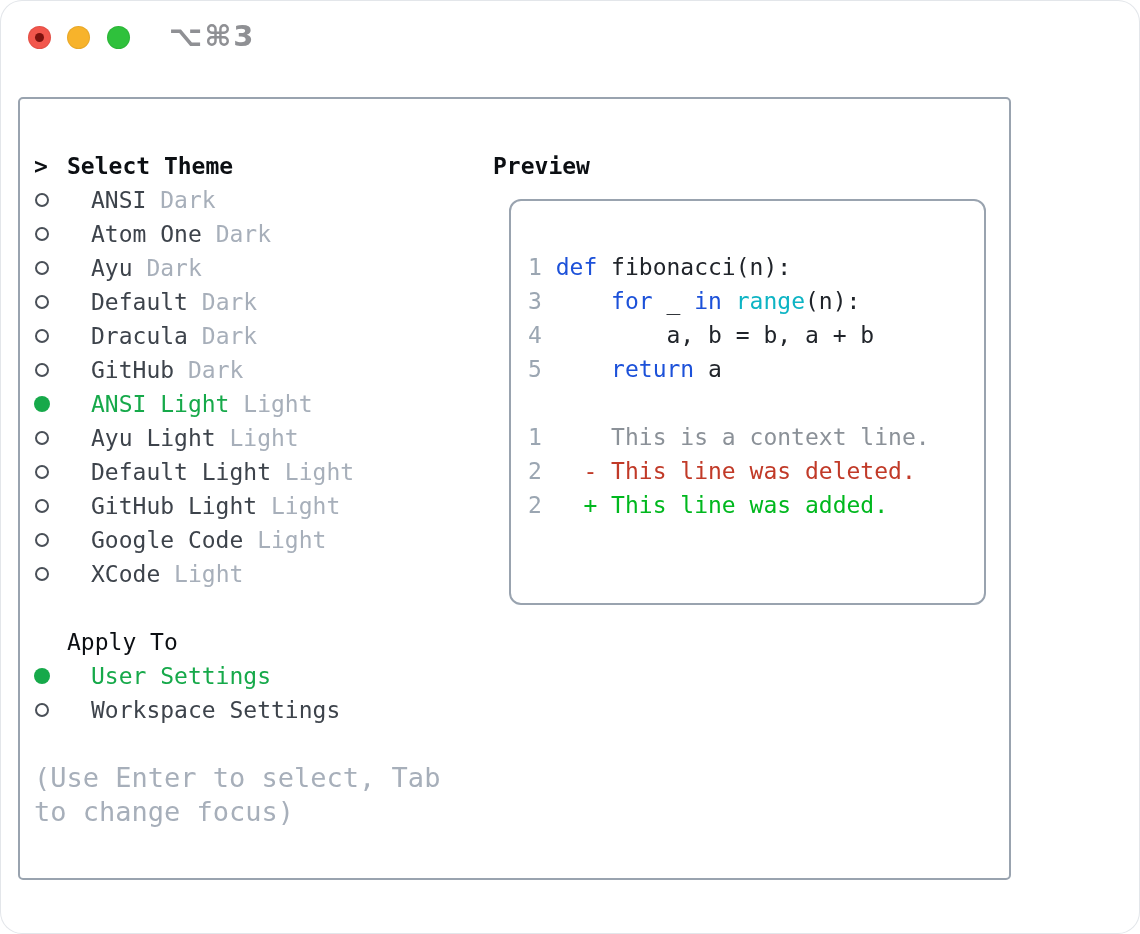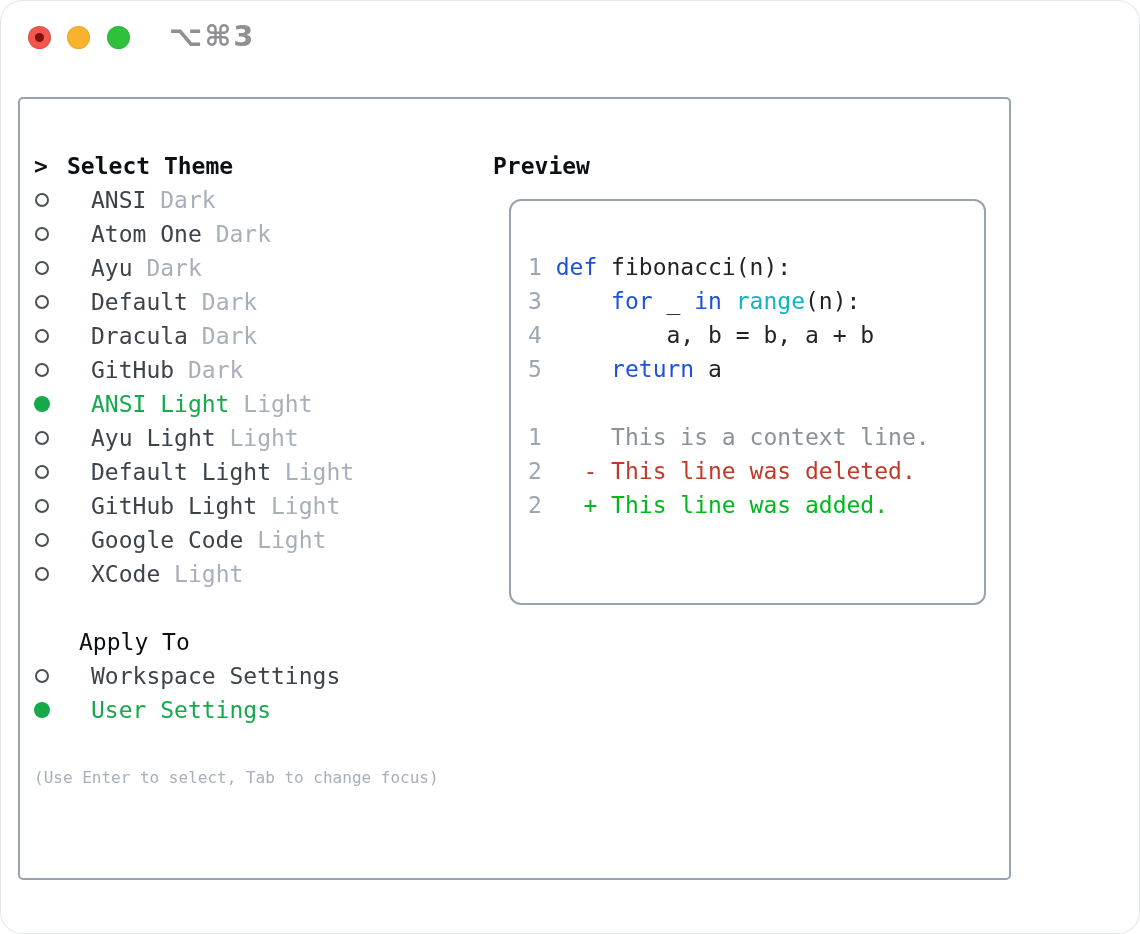--- a/index.html
+++ b/index.html
@@ -20,25 +20,25 @@
   .panel{position:absolute;left:18px;top:97px;width:989px;height:779px;
     border:2px solid var(--border-gray);border-radius:5px;}
   
   .left-col{position:absolute;left:14px;top:50px;width:434px;}
   .lrow{display:flex;align-items:center;height:34px;font-size:23px;white-space:pre;}
   .bullet{width:33px;flex:none;display:inline-flex;align-items:center;}
   .bullet.cursor{font-weight:bold;color:var(--title-text);}
   .circle{width:14px;height:14px;border:2px solid var(--circle-gray);border-radius:50%;box-sizing:border-box;margin-left:1px;}
   .circle.filled{width:16px;height:16px;border:none;background:var(--accent-green);margin-left:0;}
   .ltitle{font-weight:bold;color:var(--title-text);}
-  .applytitle{color:var(--title-text);margin-left:12px;}
+  .applytitle{color:var(--title-text);}
   .nm{color:var(--item-text);margin-left:24px;}
   .nm.sel{color:var(--accent-green);}
   .tag{color:var(--tag-gray);}
-  .hint{font-size:16px;line-height:34px;color:var(--hint-gray);width:434px;white-space:normal;}
+  .hint{font-size:27px;line-height:34px;color:var(--hint-gray);width:434px;white-space:normal;}
   
   .preview-title{position:absolute;left:473px;top:50px;height:34px;line-height:34px;
     font-weight:bold;font-size:23px;color:var(--title-text);}
   .preview-box{position:absolute;left:489px;top:100px;width:473px;height:402px;
     border:2px solid var(--border-gray);border-radius:12px;box-sizing:content-box;
     padding:0;overflow:hidden;}
   .preview-inner{padding:49px 0 0 17px;}
   .pline{height:34px;line-height:34px;font-size:23px;white-space:pre;}
   .ln{color:var(--linenum-gray);}
   .tok.plain{color:var(--code-text);}
@@ -72,22 +72,22 @@
         <div class="lrow"><span class="bullet"><span class="circle"></span></span><span class="nm">Dracula</span><span class="tag"> Dark</span></div>
         <div class="lrow"><span class="bullet"><span class="circle"></span></span><span class="nm">GitHub</span><span class="tag"> Dark</span></div>
         <div class="lrow"><span class="bullet"><span class="circle filled"></span></span><span class="nm sel">ANSI Light</span><span class="tag"> Light</span></div>
         <div class="lrow"><span class="bullet"><span class="circle"></span></span><span class="nm">Ayu Light</span><span class="tag"> Light</span></div>
         <div class="lrow"><span class="bullet"><span class="circle"></span></span><span class="nm">Default Light</span><span class="tag"> Light</span></div>
         <div class="lrow"><span class="bullet"><span class="circle"></span></span><span class="nm">GitHub Light</span><span class="tag"> Light</span></div>
         <div class="lrow"><span class="bullet"><span class="circle"></span></span><span class="nm">Google Code</span><span class="tag"> Light</span></div>
         <div class="lrow"><span class="bullet"><span class="circle"></span></span><span class="nm">XCode</span><span class="tag"> Light</span></div>
         <div class="lrow"><span class="bullet"></span></div>
         <div class="lrow"><span class="bullet"></span><span class="applytitle">Apply To</span></div>
+        <div class="lrow"><span class="bullet"><span class="circle filled"></span></span><span class="nm sel">User Settings</span></div>
         <div class="lrow"><span class="bullet"><span class="circle"></span></span><span class="nm">Workspace Settings</span></div>
-        <div class="lrow"><span class="bullet"><span class="circle filled"></span></span><span class="nm sel">User Settings</span></div>
         <div class="lrow"><span class="bullet"></span></div>
         <div class="hint">(Use Enter to select, Tab to change focus)</div>
       </div>
     <div class="preview-title">Preview</div>
     <div class="preview-box">
       <div class="preview-inner" id="preview-inner">
           <div class="pline"><span class="ln">1 </span><span class="tok kw">def</span><span class="tok plain"> fibonacci(n):</span></div>
           <div class="pline"><span class="ln">3 </span><span class="tok plain">    </span><span class="tok kw">for</span><span class="tok plain"> _ </span><span class="tok kw">in</span><span class="tok plain"> </span><span class="tok builtin">range</span><span class="tok plain">(n):</span></div>
           <div class="pline"><span class="ln">4 </span><span class="tok plain">        a, b = b, a + b</span></div>
           <div class="pline"><span class="ln">5 </span><span class="tok plain">    </span><span class="tok kw">return</span><span class="tok plain"> a</span></div>

